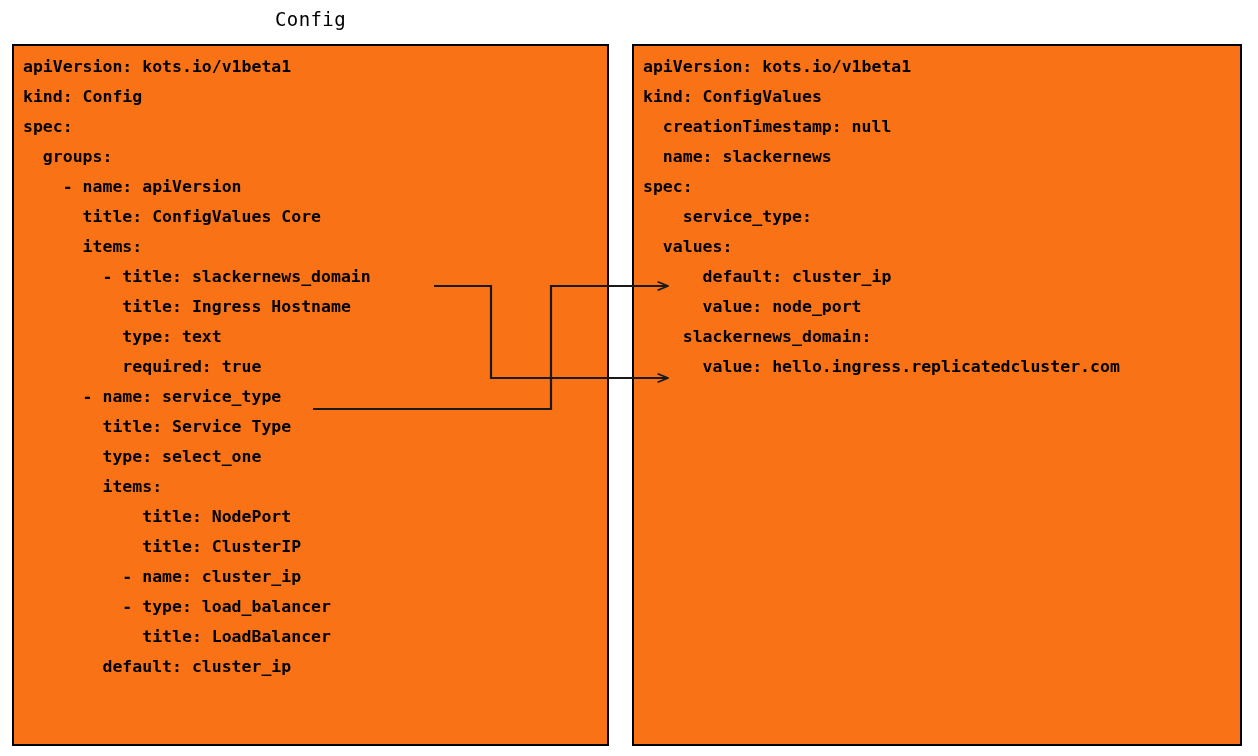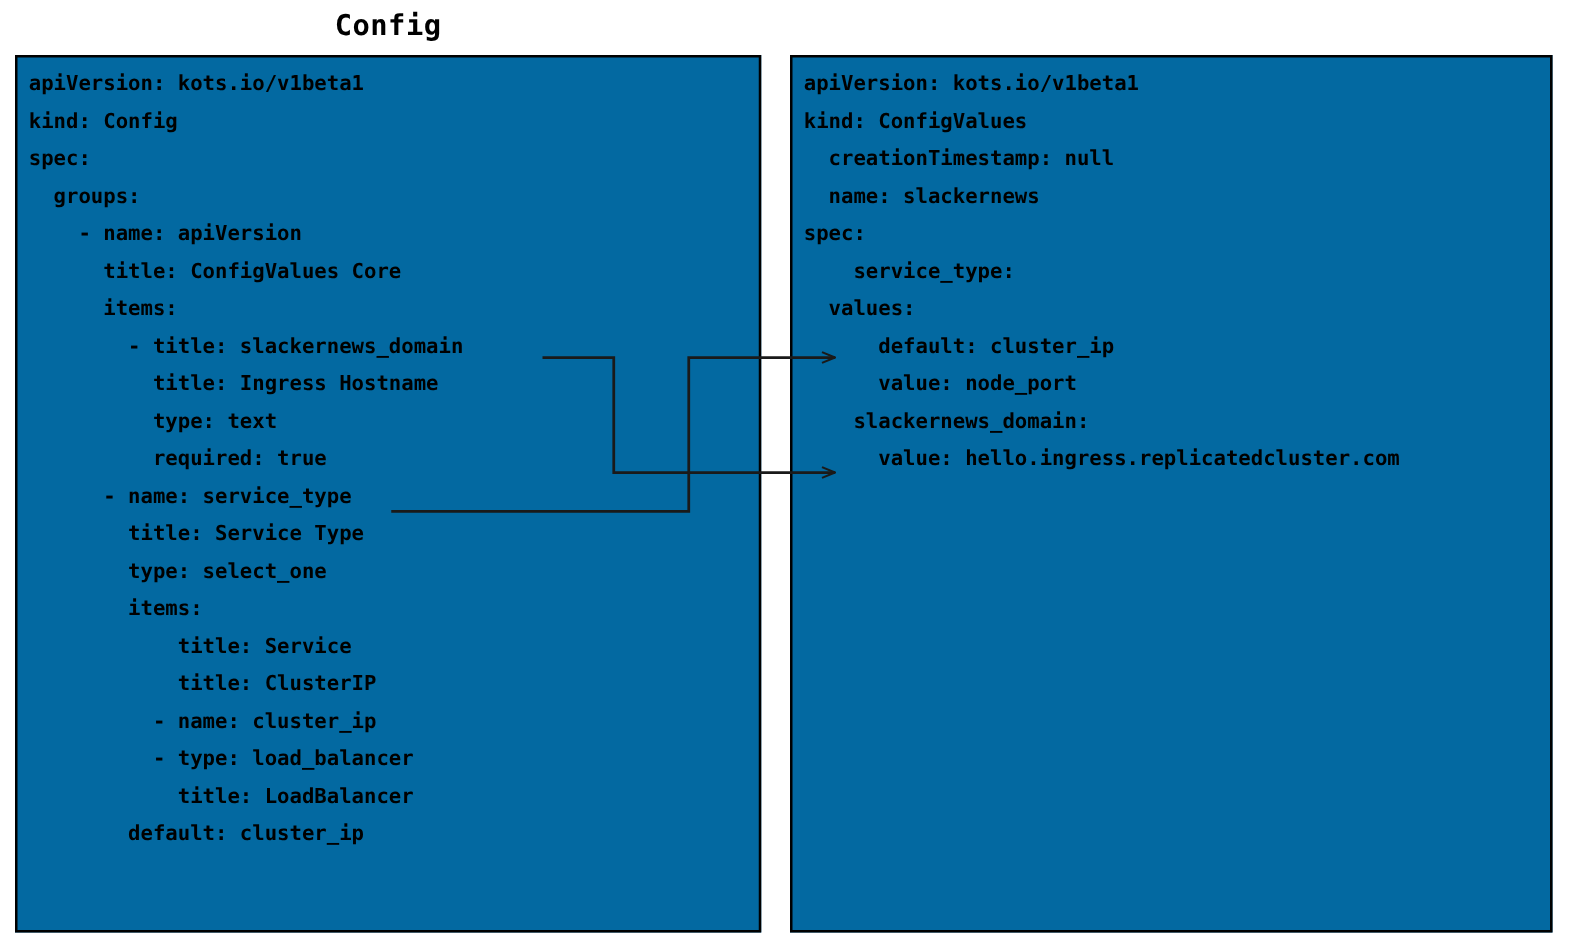--- a/index.html
+++ b/index.html
@@ -17,36 +17,36 @@
     height: 756px;
     background: #ffffff;
     overflow: hidden;
   }
 
   
   .panel-title {
     position: absolute;
     top: 8px;
     font-family: "DejaVu Sans Mono", "Liberation Mono", monospace;
-    font-size: 23px;
-    font-weight: bold;
+    font-size: 19px;
+    font-weight: normal;
     color: #000000;
     text-align: center;
     letter-spacing: 0.4px;
     white-space: nowrap;
   }
   #title-config  { left: 12px;  width: 597px; }
   #title-values  { left: 632px; width: 610px; margin-top: 36px; }
 
   
   .code-panel {
     position: absolute;
     top: 44px;
     height: 702px;
-    background: #0369a1;
+    background: #f97316;
     border: 2px solid #000000;
     box-sizing: border-box;
     overflow: hidden;
   }
   #panel-config { left: 12px;  width: 597px; }
   #panel-values { left: 632px; width: 610px; }
 
   .code-body {
     position: absolute;
     left: 9px;
@@ -93,21 +93,21 @@
         <div class="code-line">      title: ConfigValues Core</div>
         <div class="code-line">      items:</div>
         <div class="code-line">        - title: slackernews_domain</div>
         <div class="code-line">          title: Ingress Hostname</div>
         <div class="code-line">          type: text</div>
         <div class="code-line">          required: true</div>
         <div class="code-line">      - name: service_type</div>
         <div class="code-line">        title: Service Type</div>
         <div class="code-line">        type: select_one</div>
         <div class="code-line">        items:</div>
-        <div class="code-line">            title: Service</div>
+        <div class="code-line">            title: NodePort</div>
         <div class="code-line">            title: ClusterIP</div>
         <div class="code-line">          - name: cluster_ip</div>
         <div class="code-line">          - type: load_balancer</div>
         <div class="code-line">            title: LoadBalancer</div>
         <div class="code-line">        default: cluster_ip</div>
       </div>
   </div>
 
   <div class="code-panel" id="panel-values">
     <div class="code-body" id="values-lines">

